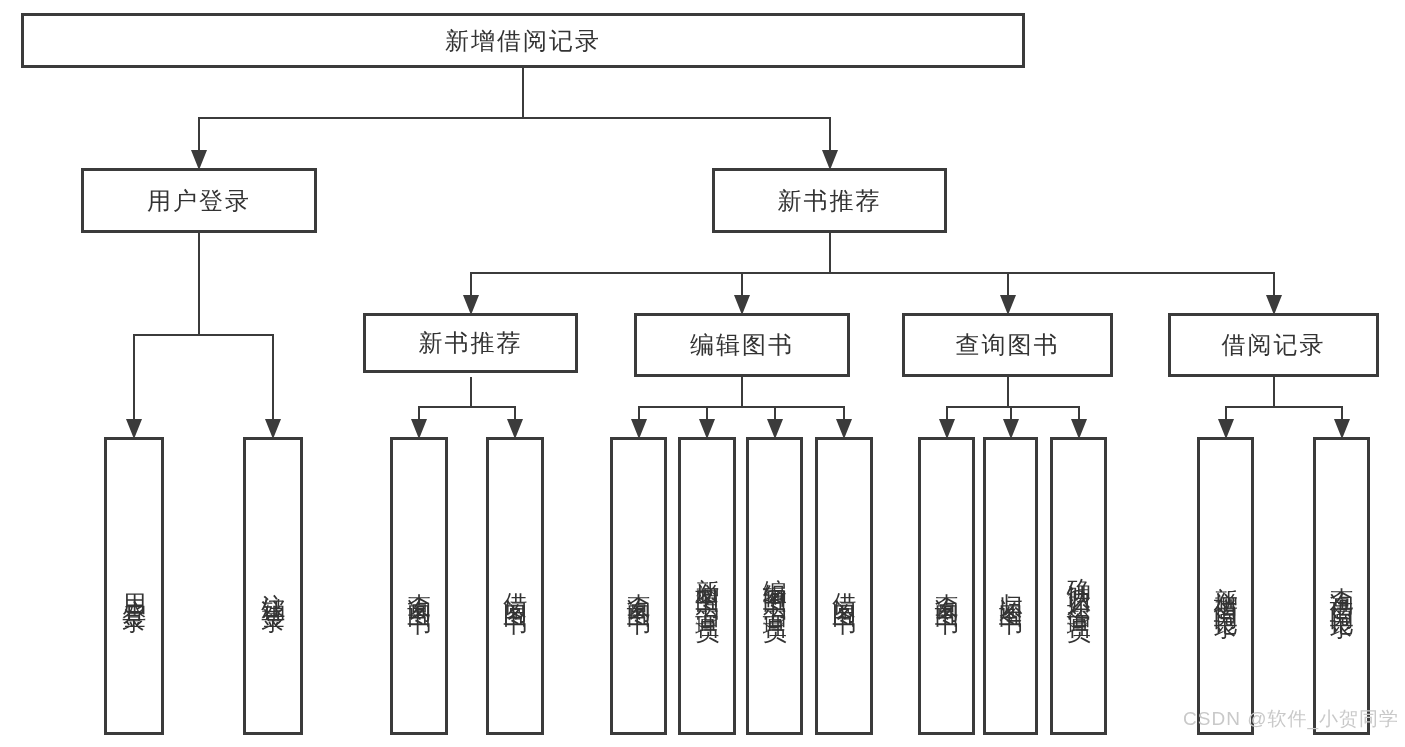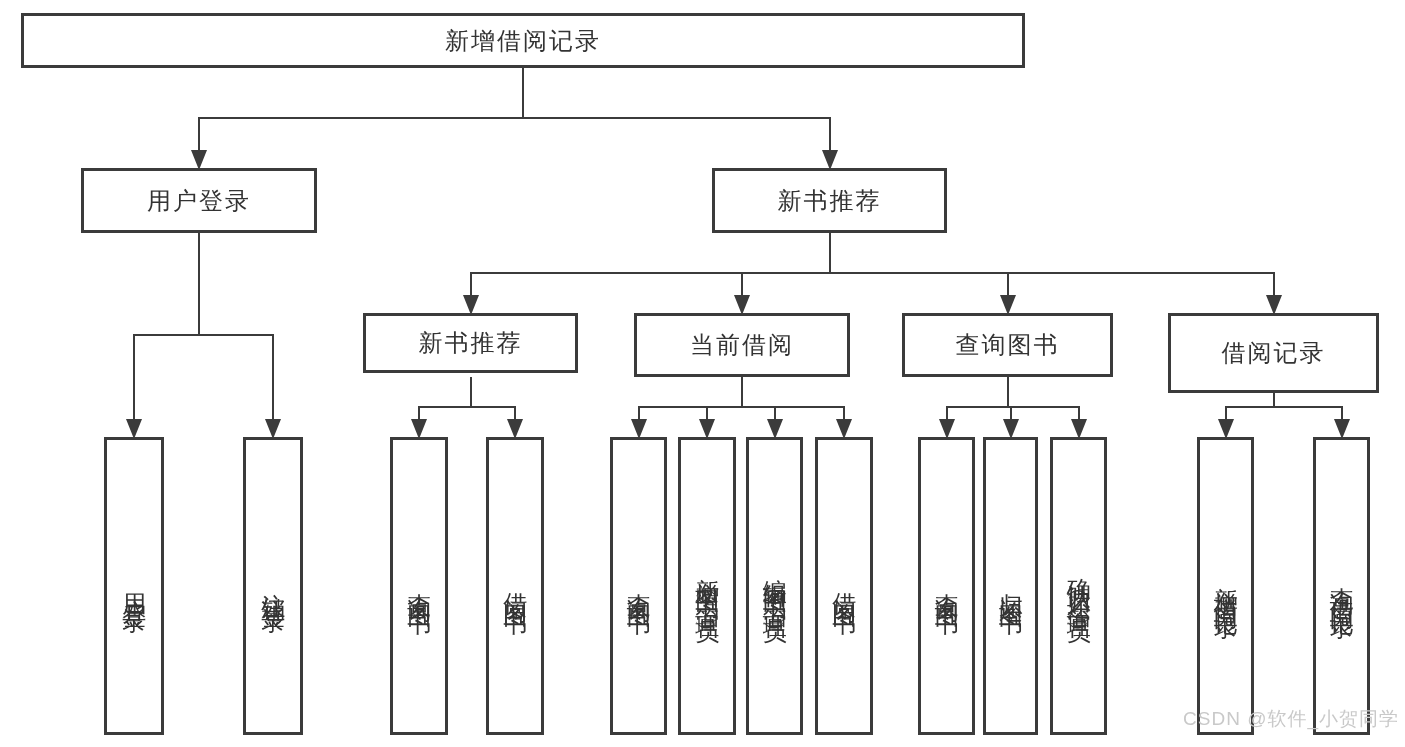--- a/index.html
+++ b/index.html
@@ -70,26 +70,26 @@
     <div class="node" style="left: 81px; top: 168px; width: 236px; height: 65px;">
       <span class="label">用户登录</span>
     </div>
     <div class="node" style="left: 712px; top: 168px; width: 235px; height: 65px;">
       <span class="label">新书推荐</span>
     </div>
     <div class="node" style="left: 363px; top: 313px; width: 215px; height: 60px;">
       <span class="label">新书推荐</span>
     </div>
     <div class="node" style="left: 634px; top: 313px; width: 216px; height: 64px;">
-      <span class="label">当前借阅</span>
+      <span class="label">编辑图书</span>
     </div>
     <div class="node" style="left: 902px; top: 313px; width: 211px; height: 64px;">
       <span class="label">查询图书</span>
     </div>
-    <div class="node" style="left: 1168px; top: 313px; width: 211px; height: 80px;">
+    <div class="node" style="left: 1168px; top: 313px; width: 211px; height: 64px;">
       <span class="label">借阅记录</span>
     </div>
     <div class="node vertical" style="left: 104px; top: 437px; width: 60px; height: 298px;">
       <span class="label">用户登录</span>
     </div>
     <div class="node vertical" style="left: 243px; top: 437px; width: 60px; height: 298px;">
       <span class="label">注销登录</span>
     </div>
     <div class="node vertical" style="left: 390px; top: 437px; width: 58px; height: 298px;">
       <span class="label">查询图书</span>

